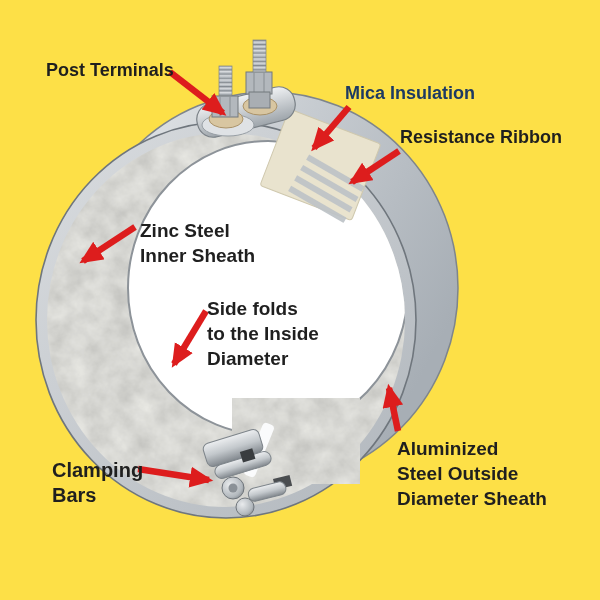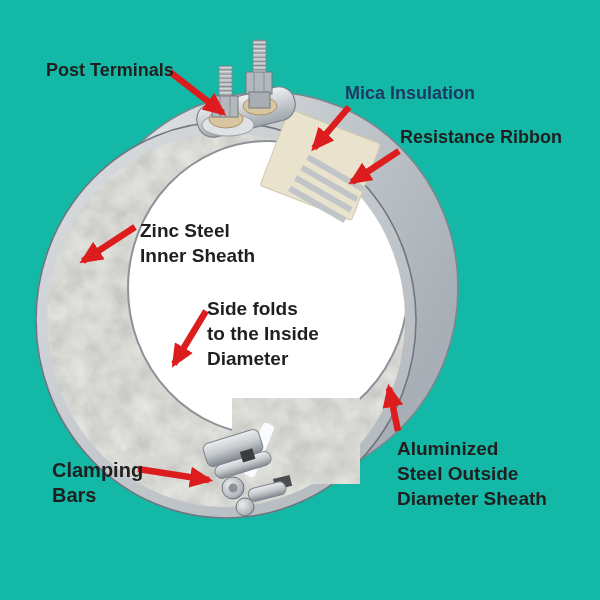--- a/index.html
+++ b/index.html
@@ -1,16 +1,16 @@
 <!DOCTYPE html>
 <html><head>
 <meta charset="utf-8">
 <style>
   html,body{margin:0;padding:0;background:#ffffff;}
-  .stage{position:relative;width:600px;height:600px;background:#14b8a6;overflow:hidden;}
+  .stage{position:relative;width:600px;height:600px;background:#fde047;overflow:hidden;}
   svg text{font-family:"Liberation Sans","DejaVu Sans",sans-serif;font-weight:700;}
 </style>
 </head>
 <body>
 
 <div class="stage">
 <svg width="600" height="600" viewBox="0 0 600 600">
   <defs>
     <linearGradient id="bandGrad" x1="0" y1="0" x2="1" y2="0.55">
       <stop offset="0" stop-color="#e8ebed"></stop>

